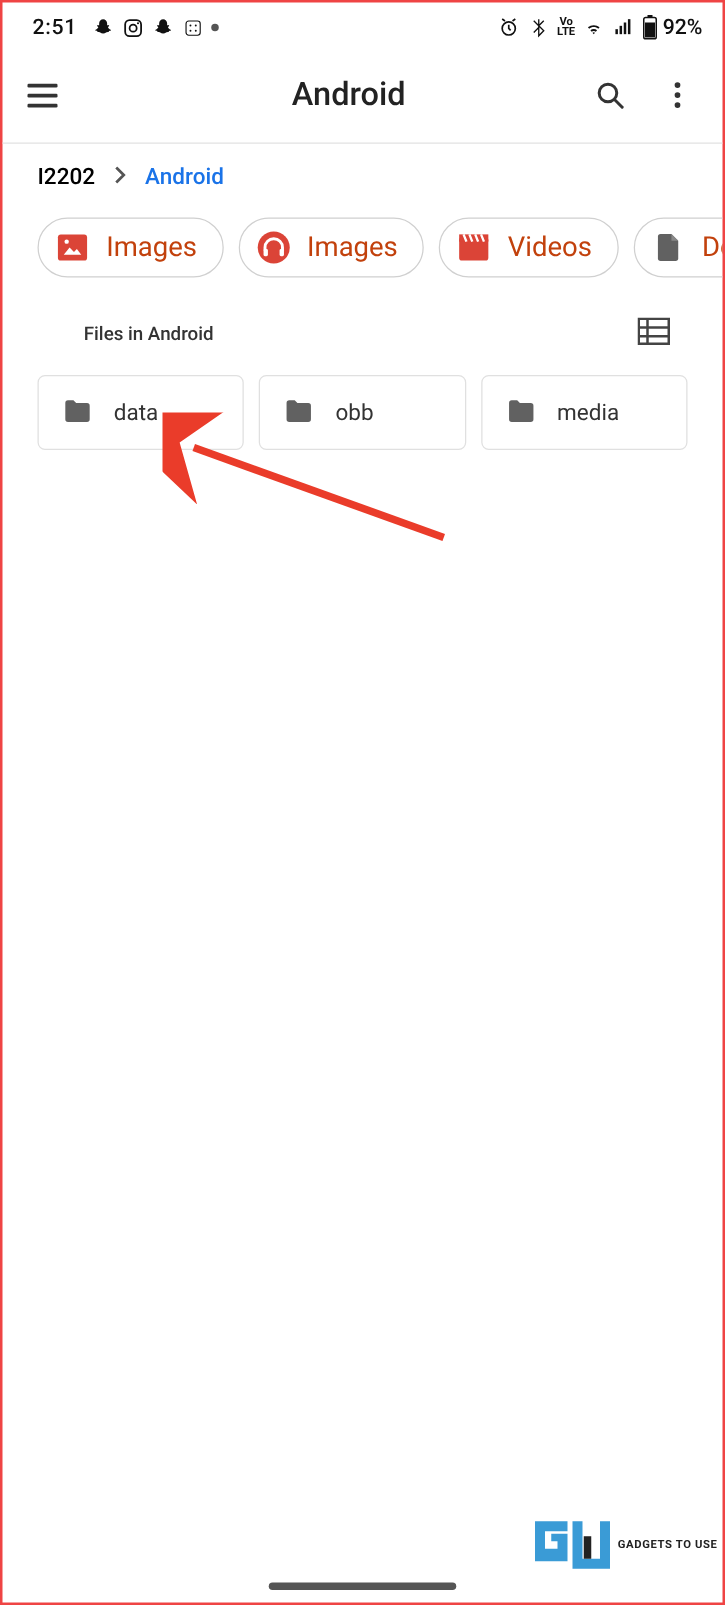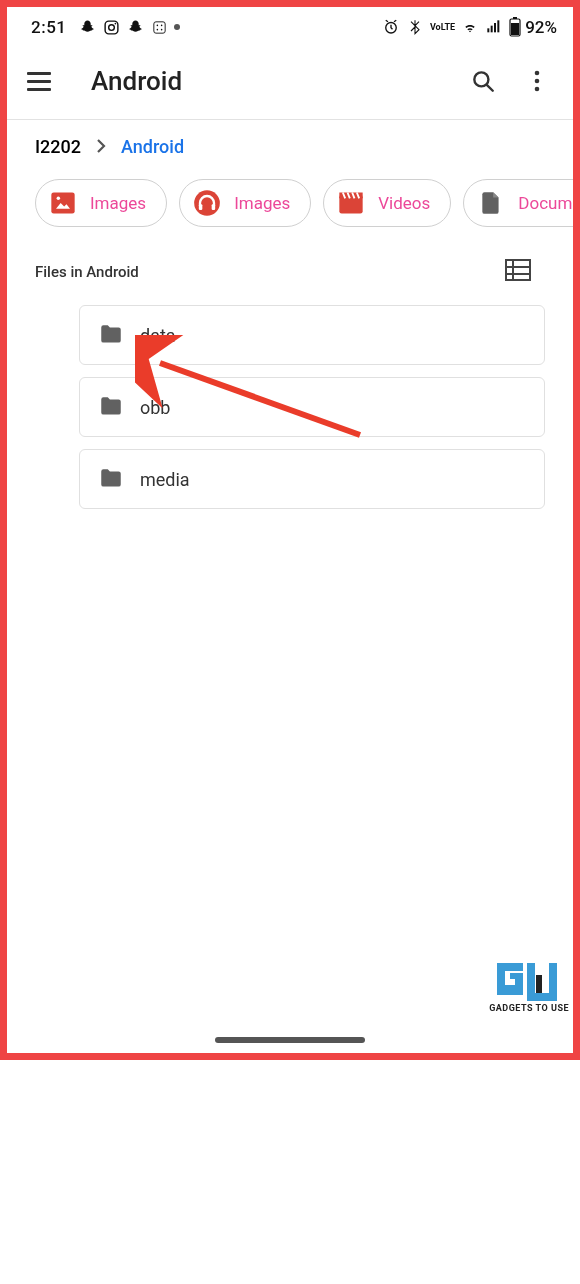--- a/index.html
+++ b/index.html
@@ -1,17 +1,17 @@
 <!DOCTYPE html>
 <html><head>
   <meta charset="utf-8">
   <style>
     * { box-sizing: border-box; margin: 0; padding: 0; }
     html, body { width: 580px; height: 1284px; font-family: Roboto, Arial, sans-serif; background: #fff; overflow: hidden; }
-    .frame { width: 580px; height: 1060px; border: 7px solid #ef4444; position: relative; background: #fff; }
+    .frame { width: 580px; height: 1284px; border: 2px solid #ef4444; position: relative; background: #fff; text-align: center; }
     
     
     .status-bar { display: flex; justify-content: space-between; align-items: center; padding: 6px 16px 6px 24px; height: 40px; font-size: 17px; color: #111; }
     .status-left { display: flex; align-items: center; gap: 6px; font-weight: 500; }
     .status-left .time { margin-right: 6px; letter-spacing: 0.5px; }
     .status-right { display: flex; align-items: center; gap: 6px; font-weight: 500; }
     .sicon { width: 18px; height: 18px; display: inline-flex; align-items: center; justify-content: center; }
     .mini-txt { font-size: 9px; font-weight: 700; line-height: 8px; }
     .dot { width: 6px; height: 6px; background: #555; border-radius: 50%; }
     .batt-wrap { display: flex; align-items: center; gap: 4px; }
@@ -27,41 +27,41 @@
     .divider { height: 1px; background: #e2e2e2; width: 100%; }
     
     
     .breadcrumb { display: flex; align-items: center; gap: 14px; padding: 16px 22px 12px 28px; font-size: 18px; }
     .crumb { color: #000000; font-weight: 500; }
     .crumb.active { color: #1a73e8; }
     .chev { color: #555; }
     
     
     .chips { display: flex; gap: 12px; padding: 10px 22px 12px 28px; overflow: hidden; }
-    .chip { display: flex; align-items: center; gap: 12px; border: 1px solid #d0d0d0; border-radius: 28px; padding: 8px 20px 8px 12px; font-size: 17px; color: #ec4899; white-space: nowrap; cursor: default; }
+    .chip { display: flex; align-items: center; gap: 12px; border: 1px solid #d0d0d0; border-radius: 28px; padding: 8px 20px 8px 12px; font-size: 22px; color: #c2410c; white-space: nowrap; cursor: default; }
     .chip-ico { width: 30px; height: 30px; display: flex; align-items: center; justify-content: center; }
     
     
-    .section-head { display: flex; align-items: center; justify-content: space-between; padding: 20px 42px 6px 28px; }
+    .section-head { display: flex; align-items: center; justify-content: space-between; padding: 20px 42px 6px 28px; margin-left: 37px; }
     .section-label { font-size: 15px; color: #333; font-weight: 500; }
     .view-toggle { cursor: pointer; }
     
     
-    .grid { display: grid; grid-template-columns: 1fr; gap: 12px; padding: 14px 28px; margin-left: 44px; }
+    .grid { display: grid; grid-template-columns: 1fr 1fr 1fr; gap: 12px; padding: 14px 28px; }
     .folder-card { border: 1px solid #e0e0e0; border-radius: 6px; display: flex; align-items: center; gap: 14px; padding: 16px 16px; cursor: pointer; background: #fff; }
     .folder-name { font-size: 18px; color: #333; }
     
     
     .arrow-overlay { position: absolute; left: 128px; top: 328px; pointer-events: none; }
     
     
     .nav-pill { position: absolute; bottom: 10px; left: 50%; transform: translateX(-50%); width: 150px; height: 6px; background: #555; border-radius: 4px; }
     
     
-    .watermark { position: absolute; right: 4px; bottom: 40px; display: flex; flex-direction: column; align-items: center; }
+    .watermark { position: absolute; right: 4px; bottom: 25px; display: flex; flex-direction: row; align-items: center; }
     .wm-txt { font-size: 9px; font-weight: 700; letter-spacing: 0.5px; color: #222; }
   </style>
 </head>
 <body>
 
 <div class="frame">
 
   <div class="status-bar">
     <div class="status-left">
       <span class="time">2:51</span>
@@ -99,21 +99,21 @@
             <circle cx="12" cy="13" r="7" fill="none" stroke="#111" stroke-width="1.8"></circle>
             <path d="M12 9v4l2 2" stroke="#111" stroke-width="1.8" fill="none"></path>
             <path d="M5 3l3 2M19 3l-3 2" stroke="#111" stroke-width="1.8"></path>
           </svg>
       </span>
       <span class="sicon">
         <svg width="16" height="18" viewBox="0 0 24 24">
             <path d="M12 2v20l6-6-6-6 6-6-6 6-6-6M12 12l-6 6" fill="none" stroke="#111" stroke-width="1.6"></path>
           </svg>
       </span>
-      <span style="display:flex;flex-direction:row;align-items:center;line-height:7px;">
+      <span style="display:flex;flex-direction:column;align-items:center;line-height:7px;">
         <span class="mini-txt">Vo</span>
           <span class="mini-txt">LTE</span>
       </span>
       <span class="sicon">
         <svg width="20" height="16" viewBox="0 0 24 24">
             <path d="M12 20l-1.5-1.8c.9-.8 2.1-.8 3 0L12 20zm-4-4.7c2.2-2 5.8-2 8 0l-1.5 1.7c-1.4-1.2-3.6-1.2-5 0L8 15.3zm-3-3.5c3.9-3.5 10.1-3.5 14 0l-1.5 1.7c-3-2.7-8-2.7-11 0L5 11.8z" fill="#111"></path>
           </svg>
       </span>
       <span class="sicon">
         <svg width="18" height="16" viewBox="0 0 24 24">

